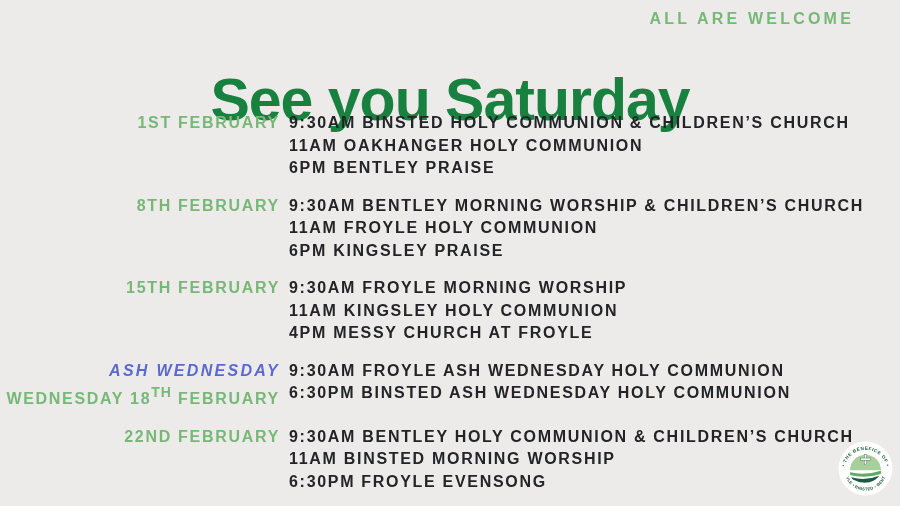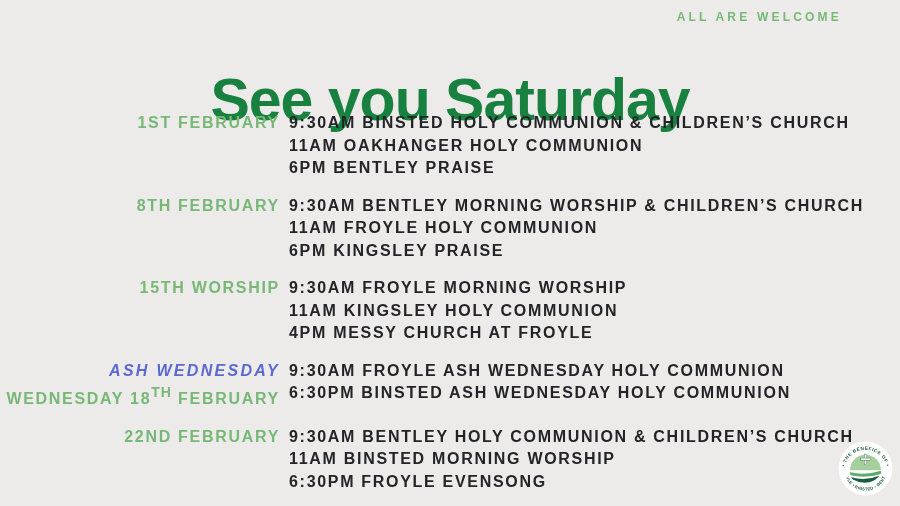--- a/index.html
+++ b/index.html
@@ -15,22 +15,22 @@
   html,body{margin:0;padding:0;background:#fff;}
   .poster{
     position:relative;
     width:900px;height:506px;
     background:var(--bg);
     overflow:hidden;
     font-family:"Liberation Sans",sans-serif;
     font-weight:bold;
   }
   .tagline{
-    position:absolute;top:10px;right:58px;
-    font-size:12px;letter-spacing:3.2px;
+    position:absolute;top:10px;right:46px;
+    font-size:16px;letter-spacing:3.2px;
     color:var(--green-light);
     white-space:nowrap;
   }
   .title{
     position:absolute;top:27px;left:0;width:100%;
     text-align:center;
     font-size:59px;line-height:1.15;letter-spacing:-1px;
     color:var(--green-dark);
     white-space:nowrap;
   }
@@ -86,21 +86,21 @@
           <div class="date-line"><span>8TH FEBRUARY</span></div>
         </div>
         <div class="services">
           <div class="service-line">9:30AM BENTLEY MORNING WORSHIP &amp; CHILDREN’S CHURCH</div>
           <div class="service-line">11AM FROYLE HOLY COMMUNION</div>
           <div class="service-line">6PM KINGSLEY PRAISE</div>
         </div>
       </div>
       <div class="block">
         <div class="dates">
-          <div class="date-line"><span>15TH WORSHIP</span></div>
+          <div class="date-line"><span>15TH FEBRUARY</span></div>
         </div>
         <div class="services">
           <div class="service-line">9:30AM FROYLE MORNING WORSHIP</div>
           <div class="service-line">11AM KINGSLEY HOLY COMMUNION</div>
           <div class="service-line">4PM MESSY CHURCH AT FROYLE</div>
         </div>
       </div>
       <div class="block">
         <div class="dates">
           <div class="date-line blue"><span>ASH WEDNESDAY</span></div>

